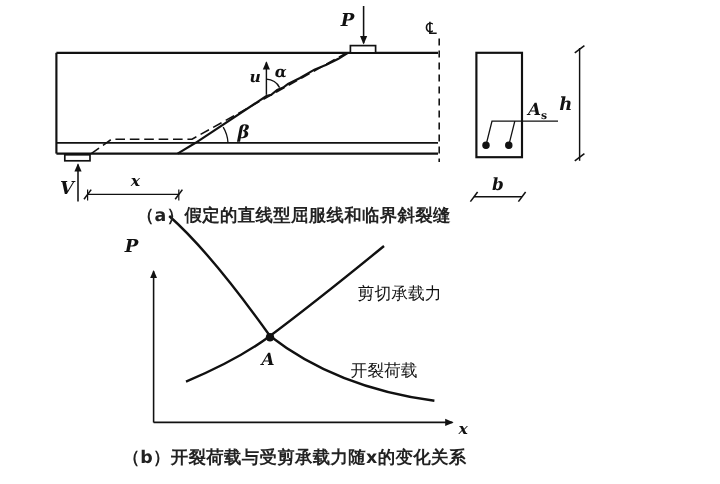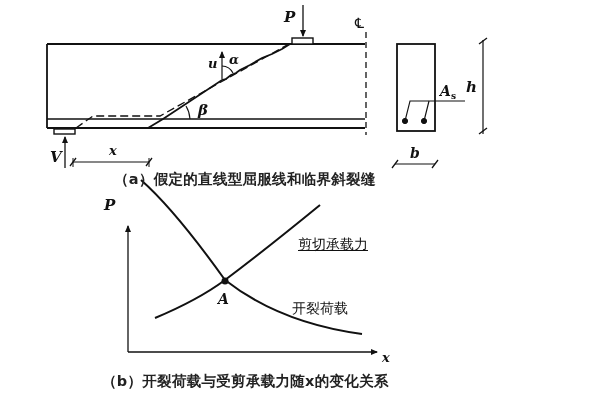--- a/index.html
+++ b/index.html
@@ -87,17 +87,17 @@
     <path d="M155,318 Q198,300 225,280 Q265,250 320,205"></path>
     <circle cx="225" cy="281" r="3.5" fill="#111" stroke="none"></circle>
   </g>
   <g fill="#111" stroke="none">
     <text class="ital" x="104" y="210" font-size="15" font-weight="bold">P</text>
     <text class="ital" x="382" y="362" font-size="13" font-weight="bold">x</text>
     <text class="ital" x="218" y="304" font-size="14" font-weight="bold">A</text>
   </g>
 </svg>
 
-<div class="cn" style="left:298px; top:236px;text-decoration:underline;">剪切承载力</div>
+<div class="cn" style="left:298px; top:236px;">剪切承载力</div>
 <div class="cn" style="left:292px; top:300px;">开裂荷载</div>
 
 <div class="cap" style="left:114px; top:170px;">（a）假定的直线型屈服线和临界斜裂缝</div>
 <div class="cap" style="left:102px; top:372px;">（b）开裂荷载与受剪承载力随x的变化关系</div>
 
 </body></html>

